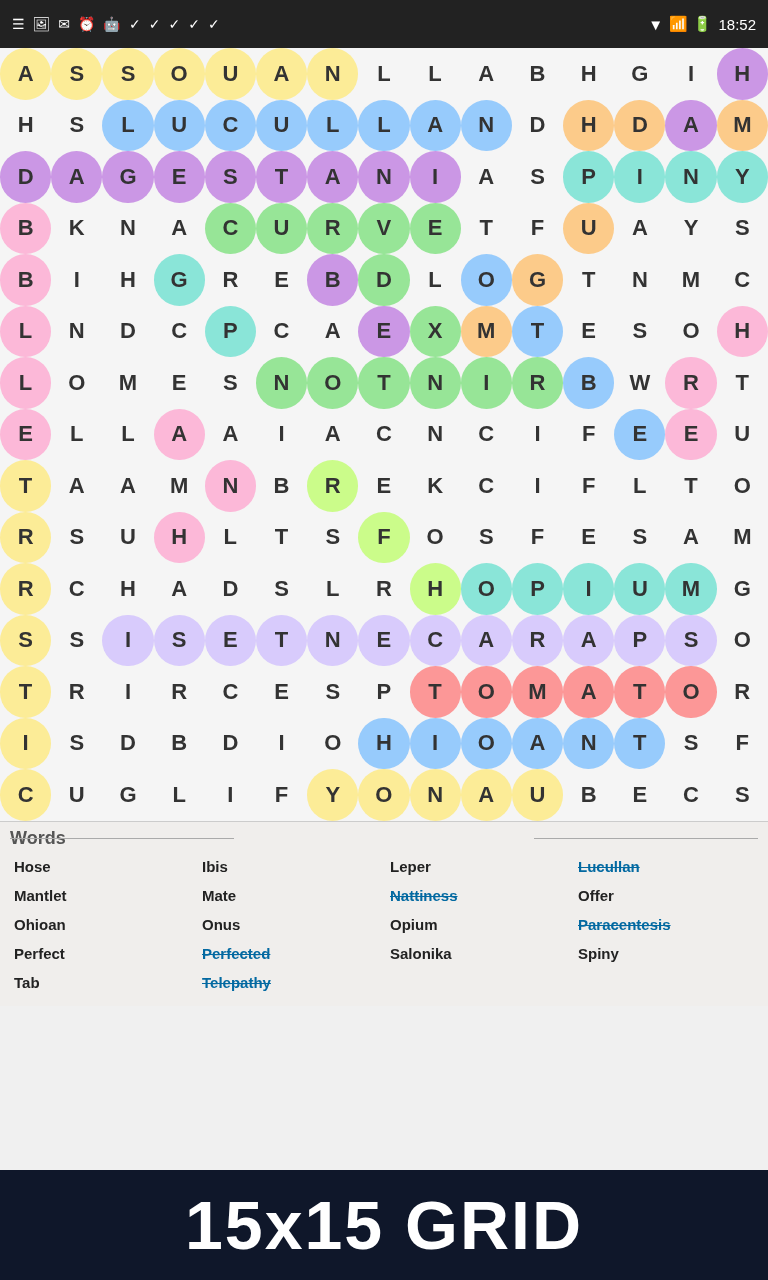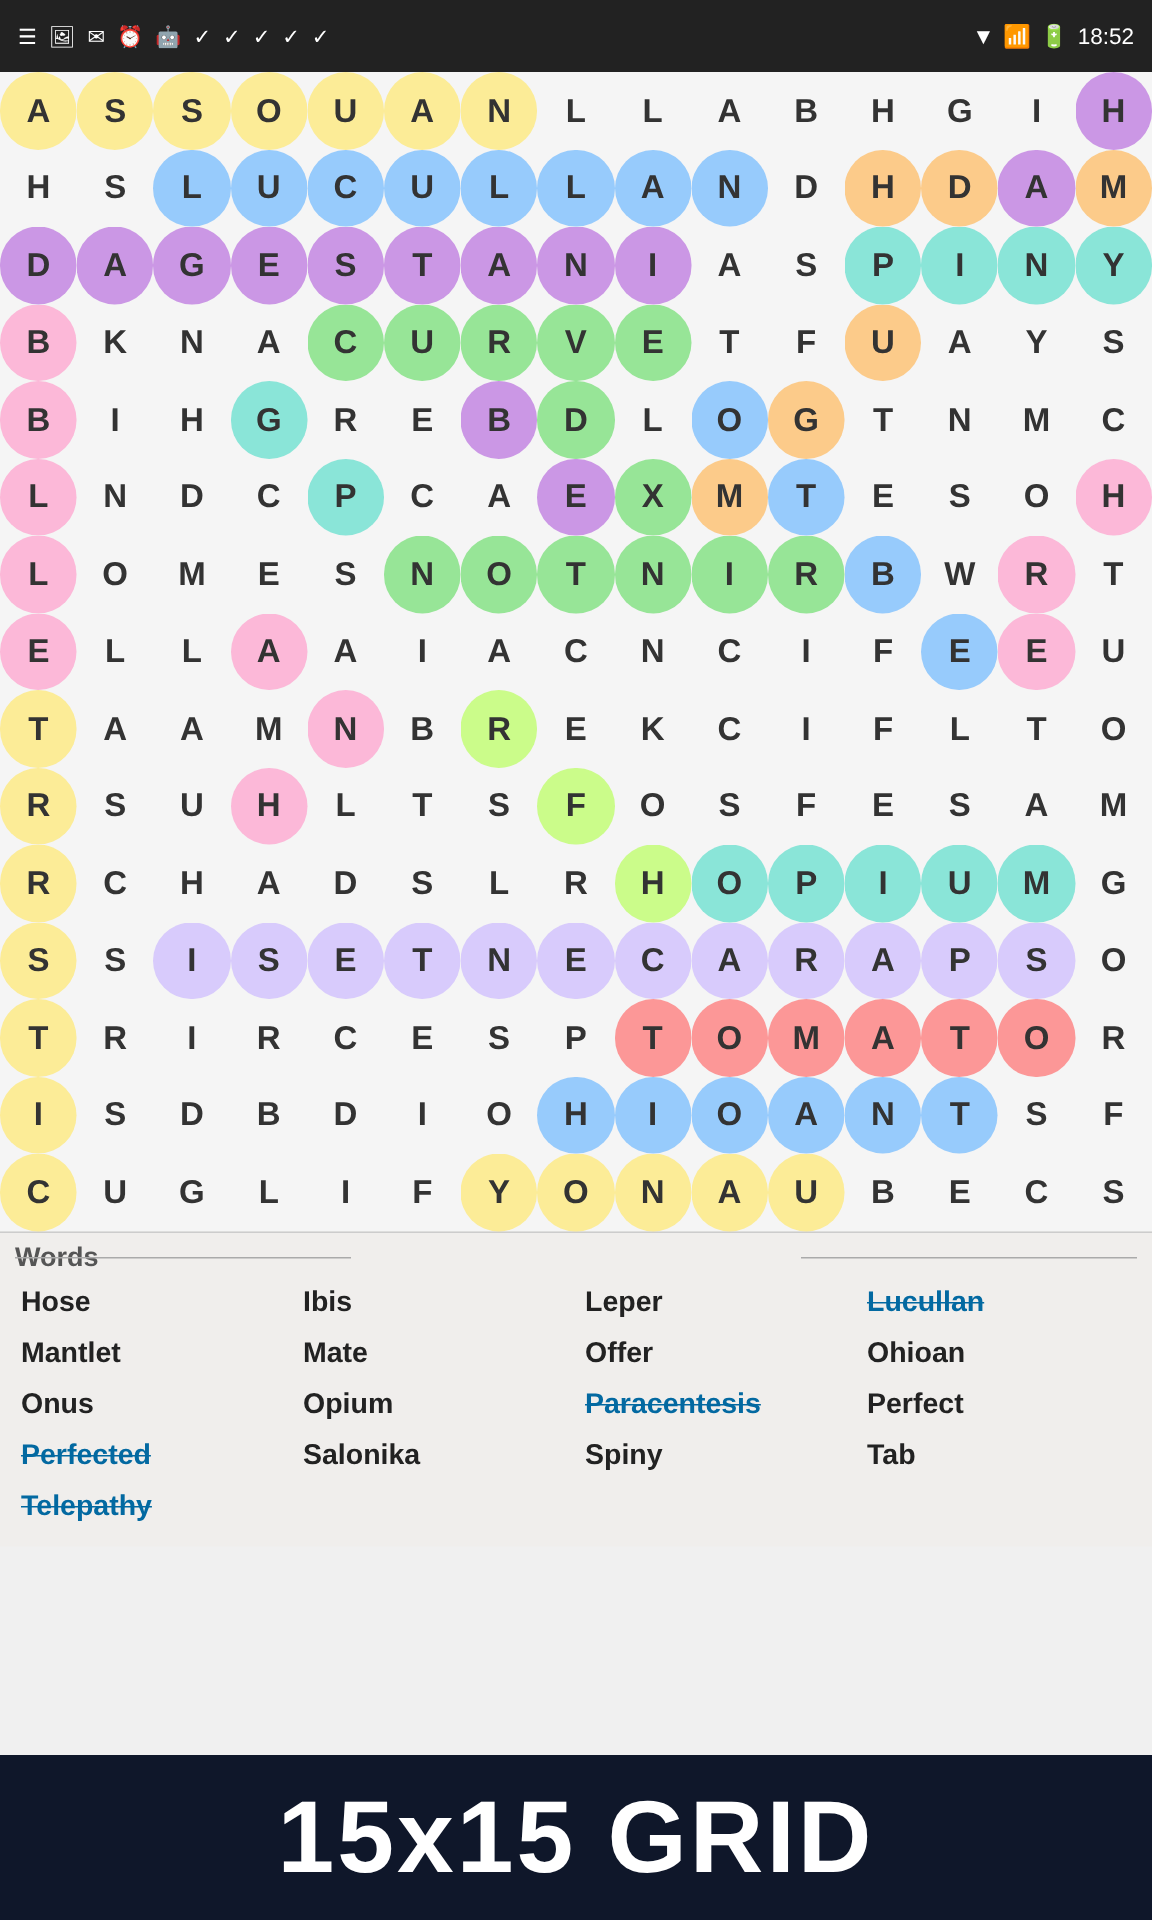--- a/index.html
+++ b/index.html
@@ -89,21 +89,21 @@
     #words-header::before { left: 0; }
     #words-header::after { right: 0; }
 
     #words-grid {
       display: grid;
       grid-template-columns: repeat(4, 1fr);
       gap: 2px 4px;
     }
 
     .word-item {
-      font-size: 19px;
+      font-size: 15px;
       padding: 5px 4px;
       color: #222;
       font-weight: 600;
     }
     .word-item.found {
       text-decoration: line-through;
       color: #0369a1;
       font-weight: 700;
     }
 
@@ -416,20 +416,21 @@
   <div id="words-header">
     <span>Words</span>
   </div>
   <div id="words-grid">
   <div class="word-item">Hose</div>
       <div class="word-item">Ibis</div>
       <div class="word-item">Leper</div>
       <div class="word-item found">Lucullan</div>
       <div class="word-item">Mantlet</div>
       <div class="word-item">Mate</div>
+      <div class="word-item found">Nattiness</div>
       <div class="word-item">Offer</div>
       <div class="word-item">Ohioan</div>
       <div class="word-item">Onus</div>
       <div class="word-item">Opium</div>
       <div class="word-item found">Paracentesis</div>
       <div class="word-item">Perfect</div>
       <div class="word-item found">Perfected</div>
       <div class="word-item">Salonika</div>
       <div class="word-item">Spiny</div>
       <div class="word-item">Tab</div>

